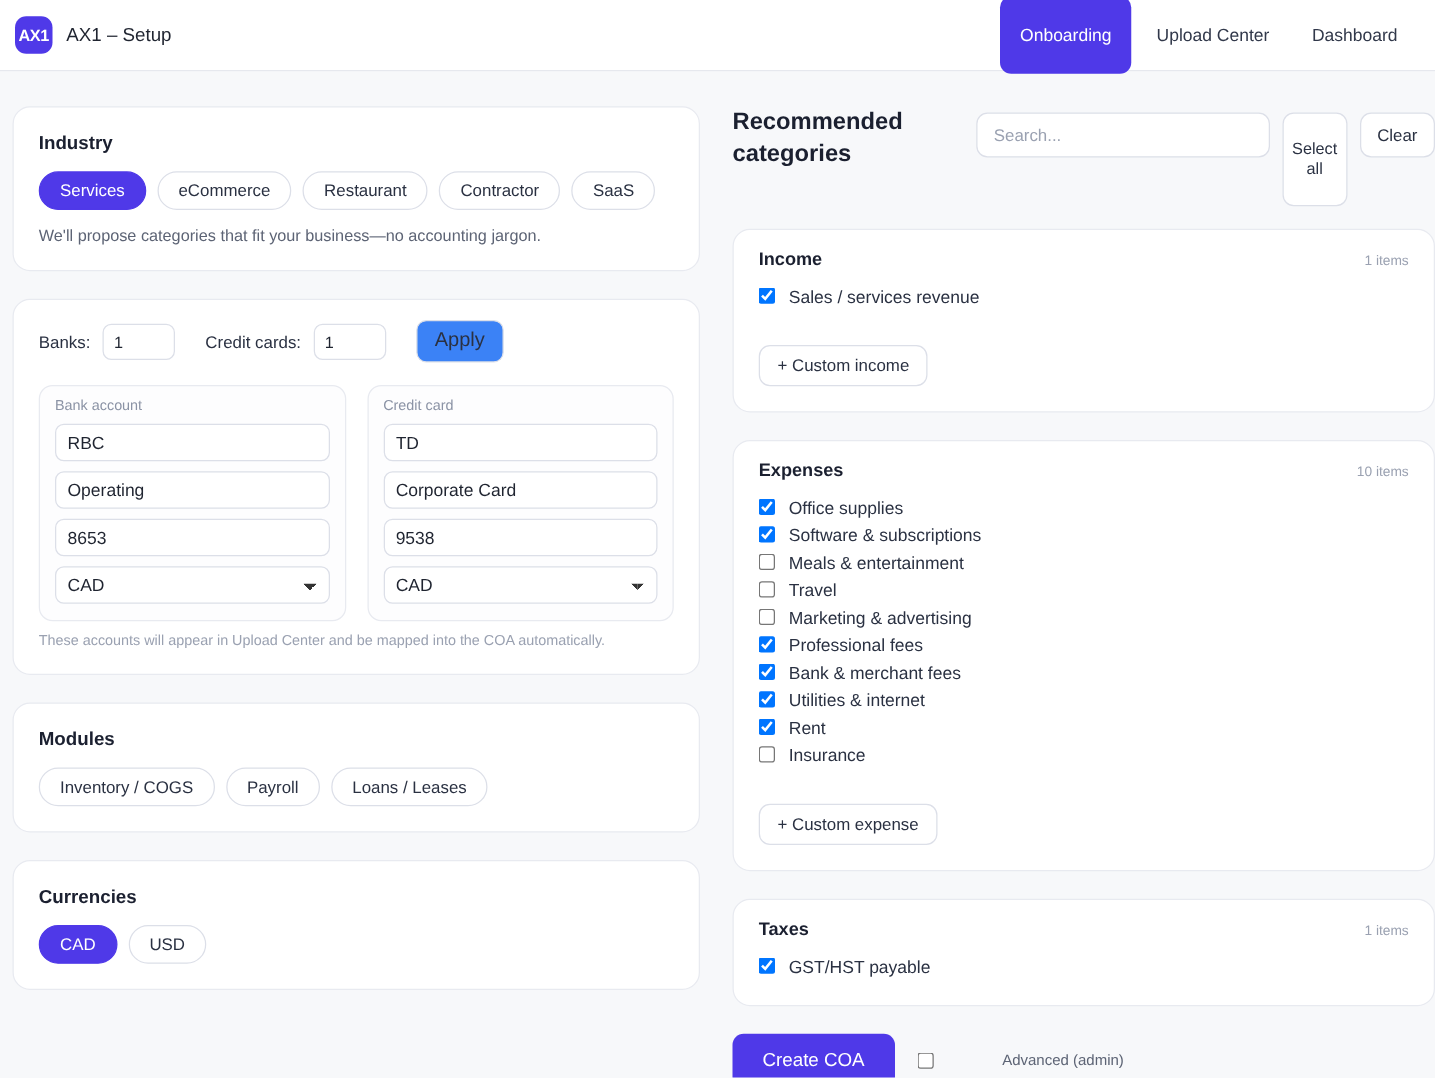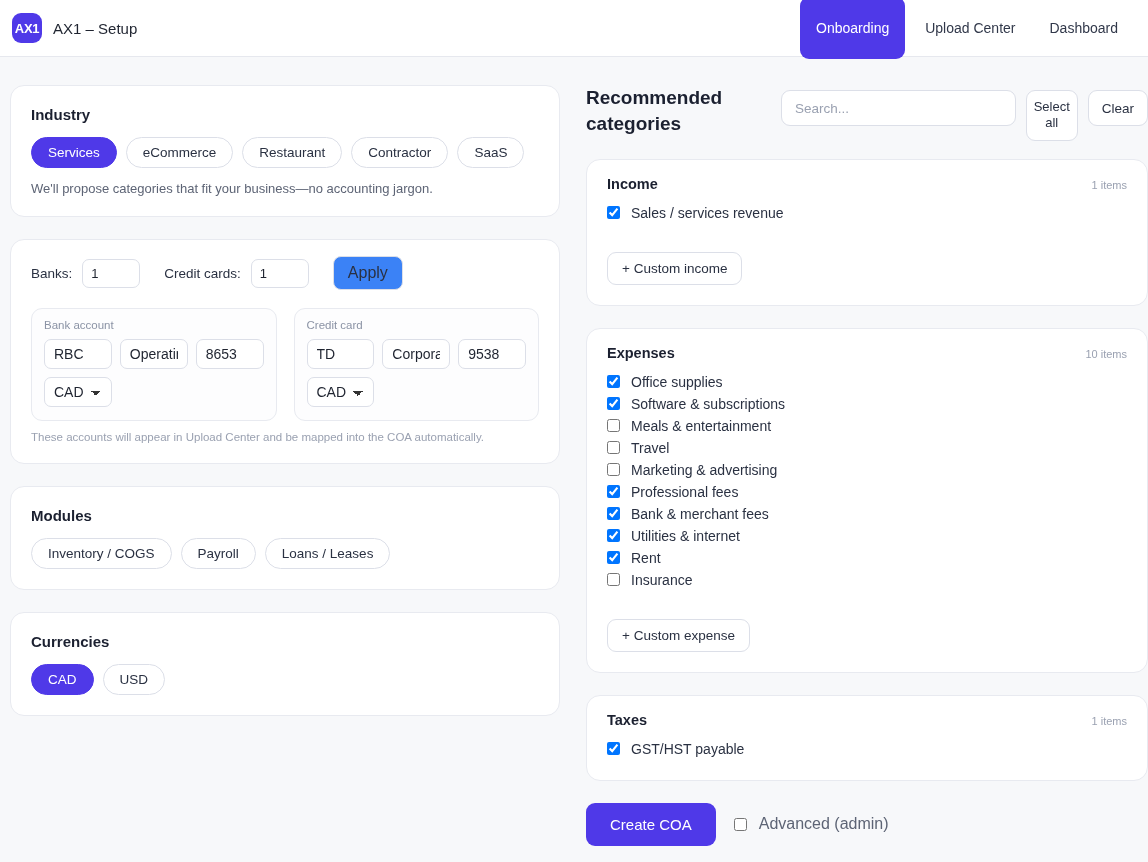--- a/index.html
+++ b/index.html
@@ -75,21 +75,21 @@
     border: 1px solid #dcdfe8; background: #3b82f6; border-radius: 8px;
     padding: 7px 14px; font-size: 16px; color: #2a3142;
     cursor: pointer; font-family: inherit;
   }
   .acct-grid { display: flex; gap: 17px; }
   .fieldset {
     flex: 1; border: 1px solid #e8eaf0; border-radius: 11px;
     background: #fdfdfe; padding: 10px 12px 13px 12px;
   }
   .fieldset-legend { font-size: 11.5px; color: #8b93a5; margin-bottom: 8px; }
-  .fieldset-rows { display: grid; grid-template-columns: 1fr 1fr 1fr; gap: 8px; }
+  .fieldset-rows { display: grid; grid-template-columns: 1fr; gap: 8px; }
   .txt-input, .sel-input {
     height: 30px; width: 100%;
     border: 1px solid #dcdfe8; border-radius: 7px;
     padding: 0 9px; font-size: 14px; font-family: inherit; color: #1f2430;
     background: #fff;
   }
   .sel-input {
     appearance: none; -webkit-appearance: none;
     background-image: linear-gradient(45deg, transparent 50%, #333 50%), linear-gradient(135deg, #333 50%, transparent 50%);
     background-position: calc(100% - 15px) 13px, calc(100% - 10px) 13px;
@@ -107,21 +107,21 @@
   .search-input {
     flex: 1; height: 36px; margin-top: 5px;
     border: 1px solid #dcdfe8; border-radius: 9px;
     padding: 0 13px; font-size: 13.5px; font-family: inherit;
     background: #fff; color: #1f2430;
   }
   .search-input::placeholder { color: #9aa1b1; }
   .btn-sel-all {
     width: 52px; margin-top: 5px;
     border: 1px solid #dcdfe8; background: #fff; border-radius: 9px;
-    padding: 8px 6px; font-size: 13px; color: #2a3142; line-height: 1.25;
+    padding: 20px 6px; font-size: 13px; color: #2a3142; line-height: 1.25;
     cursor: pointer; font-family: inherit;
   }
   .btn-clear {
     margin-top: 5px;
     border: 1px solid #dcdfe8; background: #fff; border-radius: 9px;
     padding: 9px 13px; font-size: 13.5px; color: #2a3142;
     cursor: pointer; font-family: inherit; height: 36px;
   }
 
   .group-head { display: flex; align-items: baseline; margin-bottom: 10px; }
@@ -138,21 +138,21 @@
     padding: 8px 14px; font-size: 13.5px; color: #2a3142;
     cursor: pointer; font-family: inherit;
   }
 
   .footer-row { display: flex; align-items: center; gap: 14px; margin-top: 2px; }
   .btn-primary {
     background: #4f39e8; color: #fff; border: none; border-radius: 9px;
     padding: 13px 24px; font-size: 15px; cursor: pointer; font-family: inherit;
   }
   .adv-wrap { display: flex; align-items: center; gap: 9px; cursor: pointer; }
-  .adv-label { font-size: 16px; color: #5d6475; }
+  .adv-label { font-size: 12px; color: #5d6475; margin-left: 43px; }
 </style>
 </head>
 <body>
 
 <div class="topbar">
   <div class="brand">
     <div class="logo">AX1</div>
     <div class="brand-title">AX1 – Setup</div>
   </div>
   <div class="nav">

